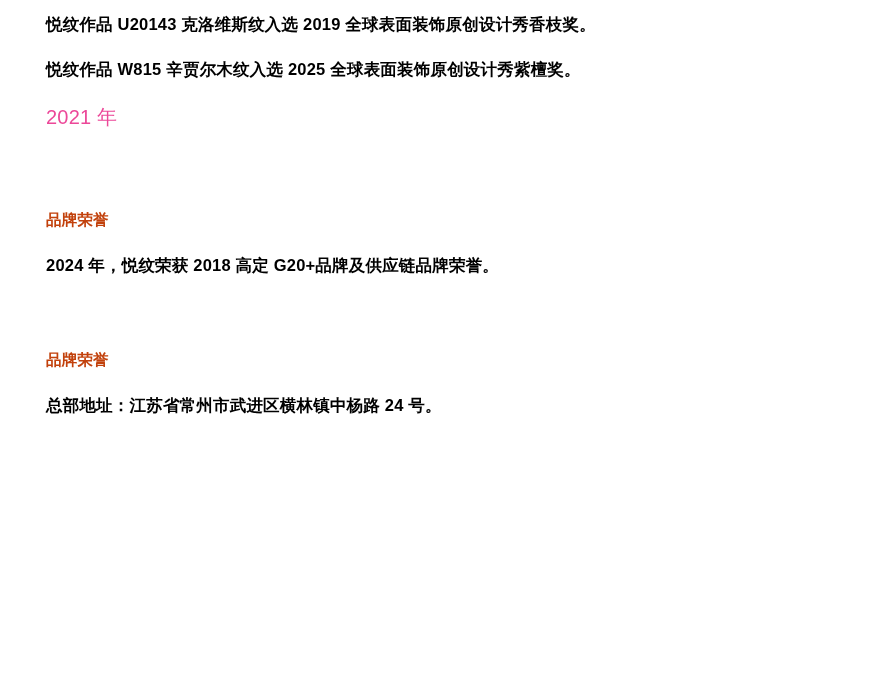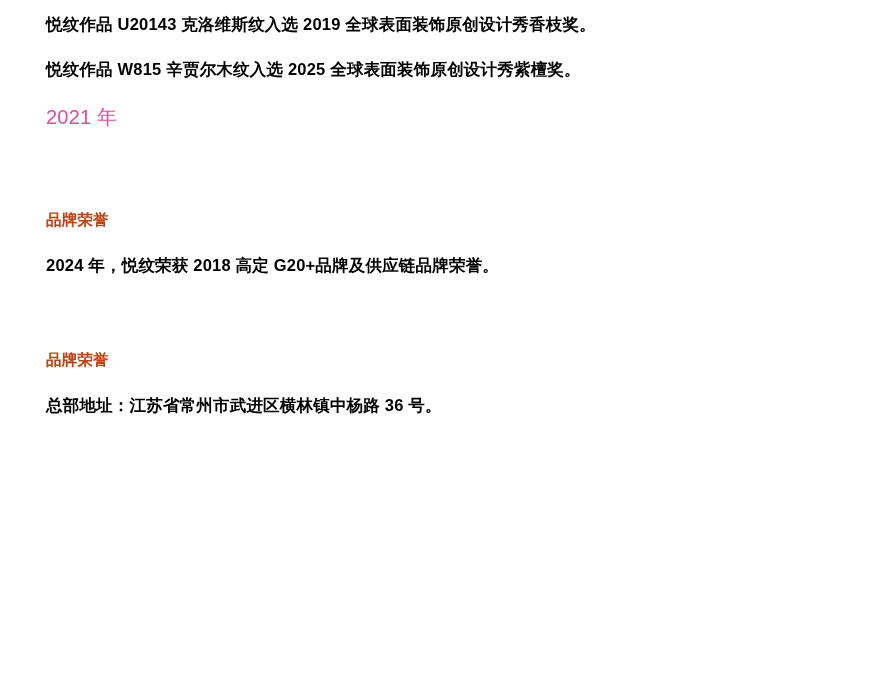--- a/index.html
+++ b/index.html
@@ -61,15 +61,15 @@
   <p class="heading">2021 年</p>
 
   <div class="gap-large"></div>
 
   <p class="section-title">品牌荣誉</p>
   <p class="para">2024 年，悦纹荣获 2018 高定 G20+品牌及供应链品牌荣誉。</p>
 
   <div class="gap-medium"></div>
 
   <p class="section-title">品牌荣誉</p>
-  <p class="para">总部地址：江苏省常州市武进区横林镇中杨路 36 号。</p>
+  <p class="para">总部地址：江苏省常州市武进区横林镇中杨路 24 号。</p>
 
 </div>
 
 </body></html>

